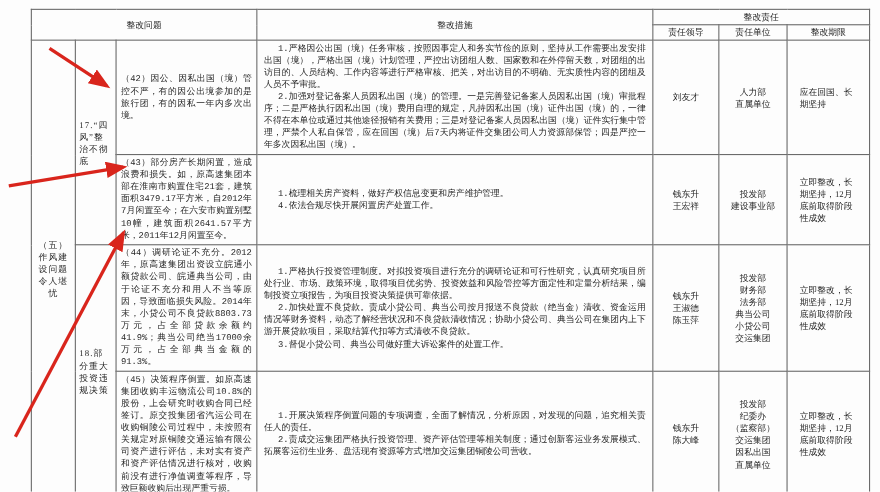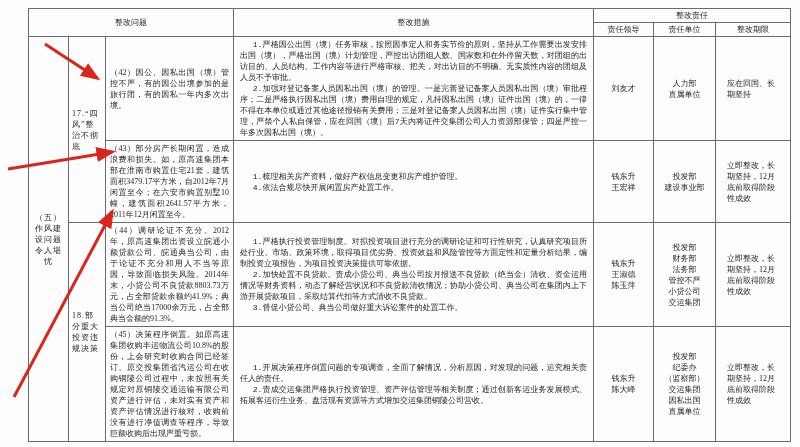--- a/index.html
+++ b/index.html
@@ -11,21 +11,21 @@
     position:absolute;left:28px;top:8px;width:762px;
     border-collapse:collapse;table-layout:fixed;
   }
   table.grid th,table.grid td{
     border:1px solid #6b6b6b;font-weight:normal;
     font-size:8px;line-height:11px;overflow:hidden;
   }
   th.hdr{font-weight:bold;font-size:9px;padding:1px 0;}
   td.cat{vertical-align:middle;text-align:center;padding:2px 3px;font-size:8.5px;letter-spacing:1px;}
   td.group{vertical-align:middle;text-align:left;padding:2px 3px;font-size:8.5px;letter-spacing:1px;}
-  td.problem{vertical-align:middle;text-align:justify;padding:2px 4px;}
+  td.problem{vertical-align:middle;text-align:justify;padding:2px 4px;font-family:Liberation Mono, monospace;}
   td.measures{vertical-align:middle;text-align:justify;padding:2px 6px;font-family:Liberation Mono, monospace;}
   td.measures p{margin:0;text-indent:1.6em;}
   td.people{vertical-align:middle;text-align:center;padding:2px 2px;}
   td.people p{margin:0;}
   td.deadline{vertical-align:middle;text-align:left;padding:2px 8px 2px 11px;}
   .arrows{position:absolute;left:0;top:0;pointer-events:none;z-index:5;}
   .pageno{position:absolute;left:0;right:0;top:428px;text-align:center;
     font-size:9px;font-family:"Liberation Serif",serif;color:#333;}
 </style>
 </head>
@@ -99,21 +99,21 @@
           </td>
         <td class="people">
             <p>钱东升</p>
             <p>王淑德</p>
             <p>陈玉萍</p>
           </td>
         <td class="people">
             <p>投发部</p>
             <p>财务部</p>
             <p>法务部</p>
-            <p>管控不严</p>
+            <p>典当公司</p>
             <p>小贷公司</p>
             <p>交运集团</p>
           </td>
         <td class="deadline">立即整改，长期坚持，12月底前取得阶段性成效</td>
       </tr>
       <tr style="height:103px">
         <td class="problem">（45）决策程序倒置。如原高速集团收购丰运物流公司10.8%的股份，上会研究时收购合同已经签订。原交投集团省汽运公司在收购铜陵公司过程中，未按照有关规定对原铜陵交通运输有限公司资产进行评估，未对实有资产和资产评估情况进行核对，收购前没有进行净值调查等程序，导致巨额收购后出现严重亏损。</td>
         <td class="measures">
             <p>1.开展决策程序倒置问题的专项调查，全面了解情况，分析原因，对发现的问题，追究相关责任人的责任。</p>
             <p>2.责成交运集团严格执行投资管理、资产评估管理等相关制度；通过创新客运业务发展模式、拓展客运衍生业务、盘活现有资源等方式增加交运集团铜陵公司营收。</p>

